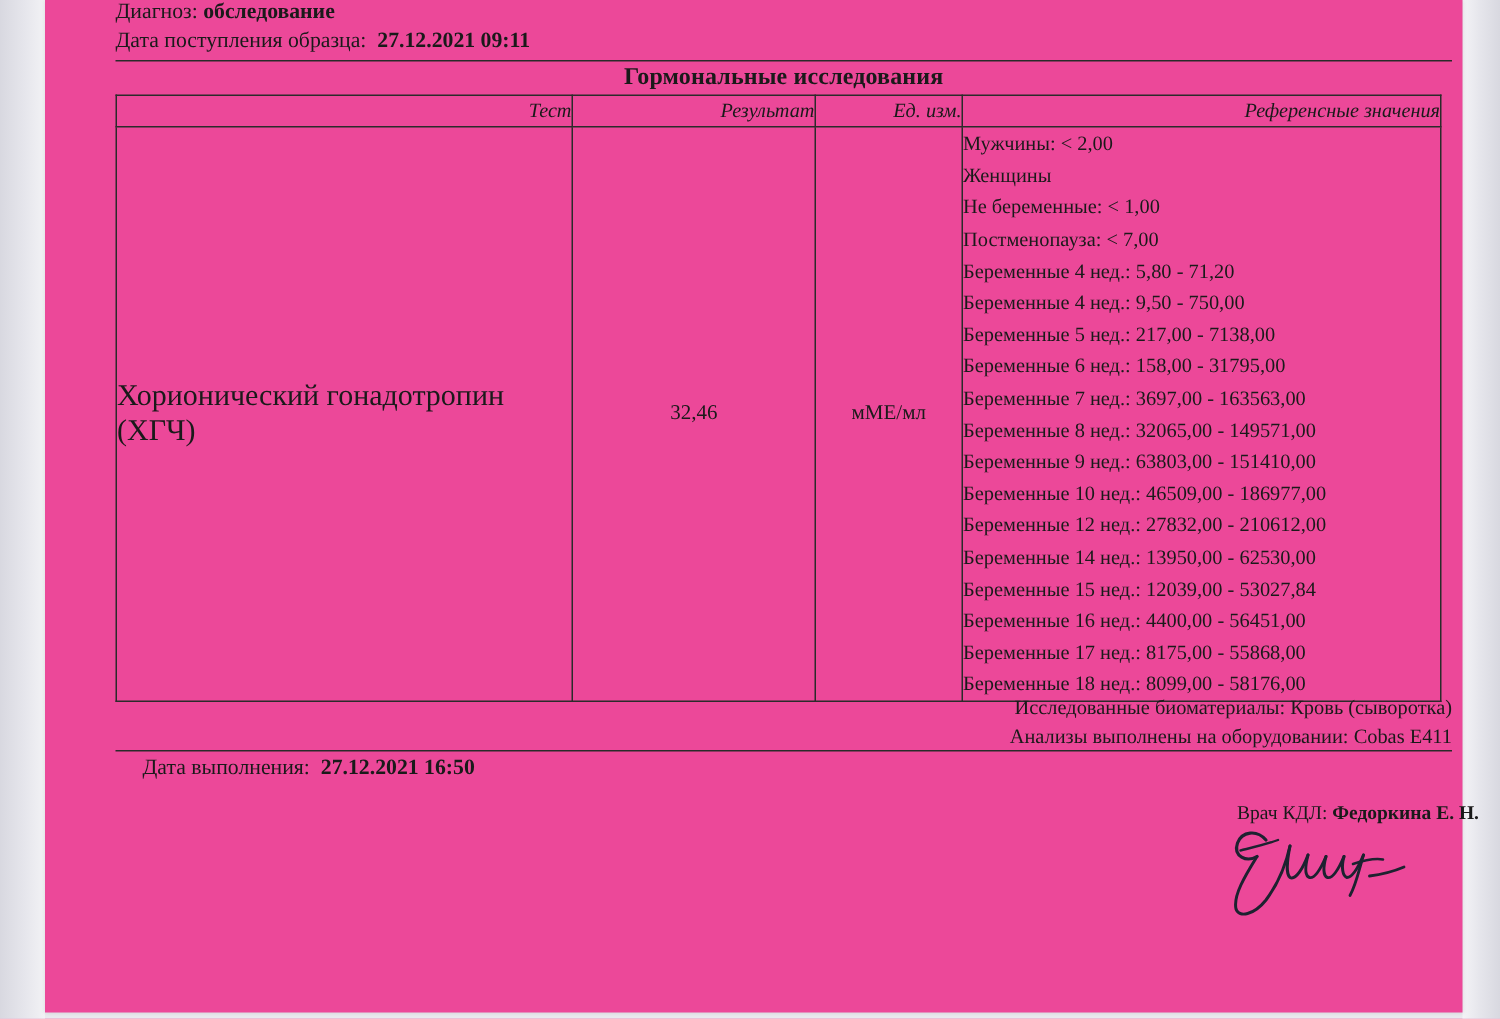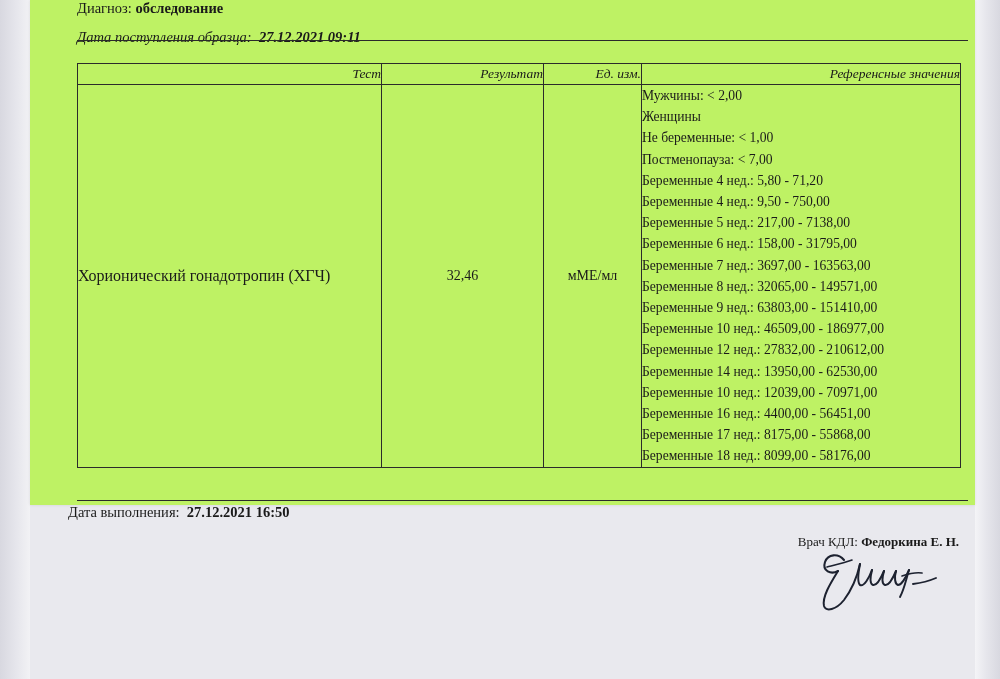--- a/index.html
+++ b/index.html
@@ -12,22 +12,22 @@
     height: 679px;
     overflow: hidden;
     font-family: "Liberation Serif", "DejaVu Serif", serif;
     color: #1a1a1a;
   }
   .page {
     position: absolute;
     left: 30px;
     top: 0;
     width: 945px;
-    height: 505px;
-    background: #bef264;
+    height: 675px;
+    background: #ec4899;
     box-shadow: 0 0 3px rgba(0,0,0,0.10);
   }
   .left-gutter {
     position: absolute;
     left: 0; top: 0;
     width: 30px; height: 679px;
     background: linear-gradient(to right, #d8d8e0 0%, #e6e6ec 55%, #f2f2f5 100%);
   }
   .right-gutter {
     position: absolute;
@@ -40,21 +40,21 @@
   .meta {
     position: absolute;
     left: 47px;
     font-size: 14.5px;
     line-height: 19px;
     white-space: nowrap;
   }
   .meta .lbl { font-weight: 400; }
   .meta .val { font-weight: bold; }
   #meta-diagnosis { top: -1px; }
-  #meta-sample-date { top: 28px; font-style: italic; }
+  #meta-sample-date { top: 18px; }
 
   .rule-top {
     position: absolute;
     left: 47px;
     top: 40px;
     width: 891px;
     height: 0;
     border-top: 1.6px solid #2a2a2a;
   }
 
@@ -92,21 +92,21 @@
     text-align: right;
   }
   .col-test   { width: 304px; }
   .col-result { width: 162px; }
   .col-unit   { width: 98px;  }
   .col-ref    { width: 319px; }
 
   .cell-test {
     text-align: left;
     padding-left: 6px;
-    font-size: 16px;
+    font-size: 20px;
     height: 374px;
   }
   .cell-result, .cell-unit {
     text-align: center;
     font-size: 14px;
     margin-top: 38px;
   }
   .cell-ref {
     padding: 4px 6px 5px 6px;
     vertical-align: top;
@@ -136,21 +136,21 @@
     left: 47px;
     top: 500px;
     width: 891px;
     height: 0;
     border-top: 1.6px solid #2a2a2a;
   }
 
   
   .footer {
     position: absolute;
-    left: 38px;
+    left: 65px;
     top: 504px;
     width: 891px;
     height: 22px;
     text-align: center;
   }
   .footer-left {
     position: absolute;
     left: 0; top: 0;
     font-size: 14.5px;
     white-space: nowrap;
@@ -186,20 +186,21 @@
     <span class="lbl">Диагноз:</span>
     <span class="val">обследование</span>
   </div>
   <div class="meta" id="meta-sample-date">
     <span class="lbl">Дата поступления образца:</span>
     &nbsp;<span class="val">27.12.2021 09:11</span>
   </div>
 
   <div class="rule-top"></div>
 
+  <div class="section-title">Гормональные исследования</div>
 
   <table class="tbl">
     <colgroup>
       <col class="col-test">
       <col class="col-result">
       <col class="col-unit">
       <col class="col-ref">
     </colgroup>
     <thead>
       <tr>
@@ -223,30 +224,34 @@
             <li>Беременные 4 нед.: 5,80 - 71,20</li>
             <li>Беременные 4 нед.: 9,50 - 750,00</li>
             <li>Беременные 5 нед.: 217,00 - 7138,00</li>
             <li>Беременные 6 нед.: 158,00 - 31795,00</li>
             <li>Беременные 7 нед.: 3697,00 - 163563,00</li>
             <li>Беременные 8 нед.: 32065,00 - 149571,00</li>
             <li>Беременные 9 нед.: 63803,00 - 151410,00</li>
             <li>Беременные 10 нед.: 46509,00 - 186977,00</li>
             <li>Беременные 12 нед.: 27832,00 - 210612,00</li>
             <li>Беременные 14 нед.: 13950,00 - 62530,00</li>
-            <li>Беременные 10 нед.: 12039,00 - 70971,00</li>
+            <li>Беременные 15 нед.: 12039,00 - 53027,84</li>
             <li>Беременные 16 нед.: 4400,00 - 56451,00</li>
             <li>Беременные 17 нед.: 8175,00 - 55868,00</li>
             <li>Беременные 18 нед.: 8099,00 - 58176,00</li>
           </ul>
         </td>
       </tr>
     </tbody>
   </table>
 
+  <div class="notes">
+    <div>Исследованные биоматериалы: Кровь (сыворотка)</div>
+    <div>Анализы выполнены на оборудовании: Cobas E411</div>
+  </div>
 
   <div class="rule-bottom"></div>
 
   <div class="footer">
     <div class="footer-left">
       <span>Дата выполнения:</span>
       &nbsp;<span class="val">27.12.2021 16:50</span>
     </div>
     <div class="footer-right">
       <span>Врач КДЛ:</span>

